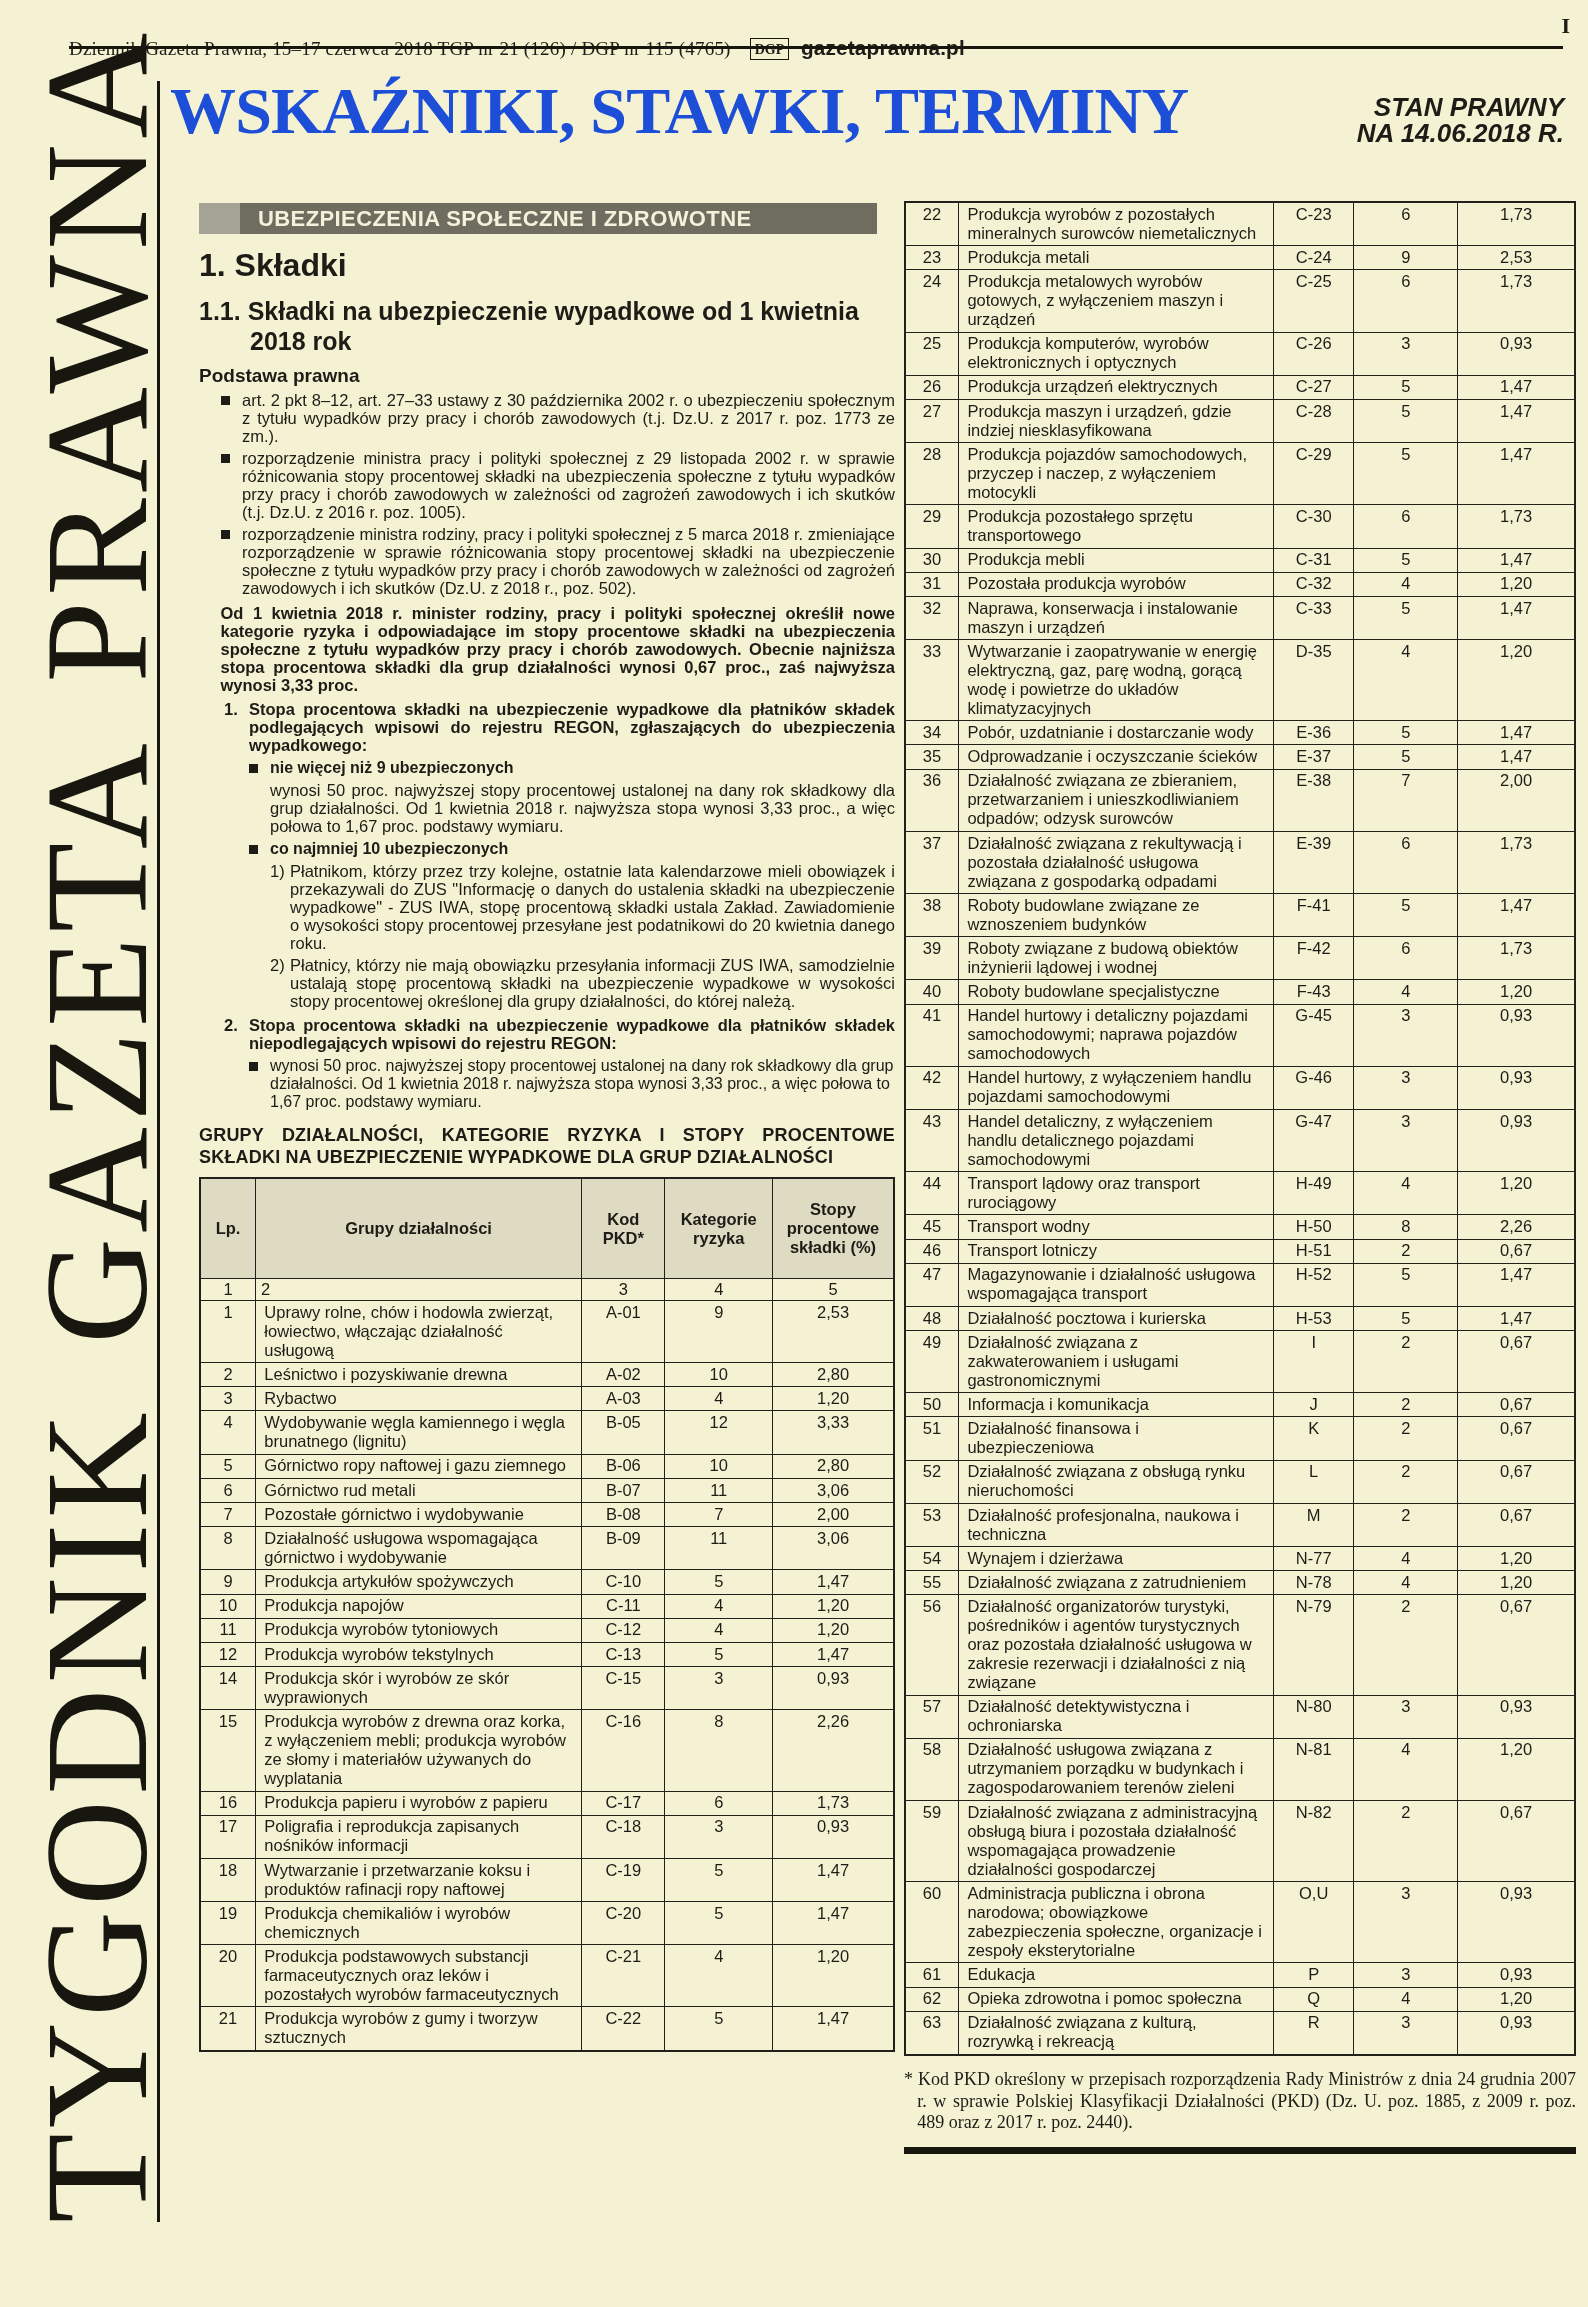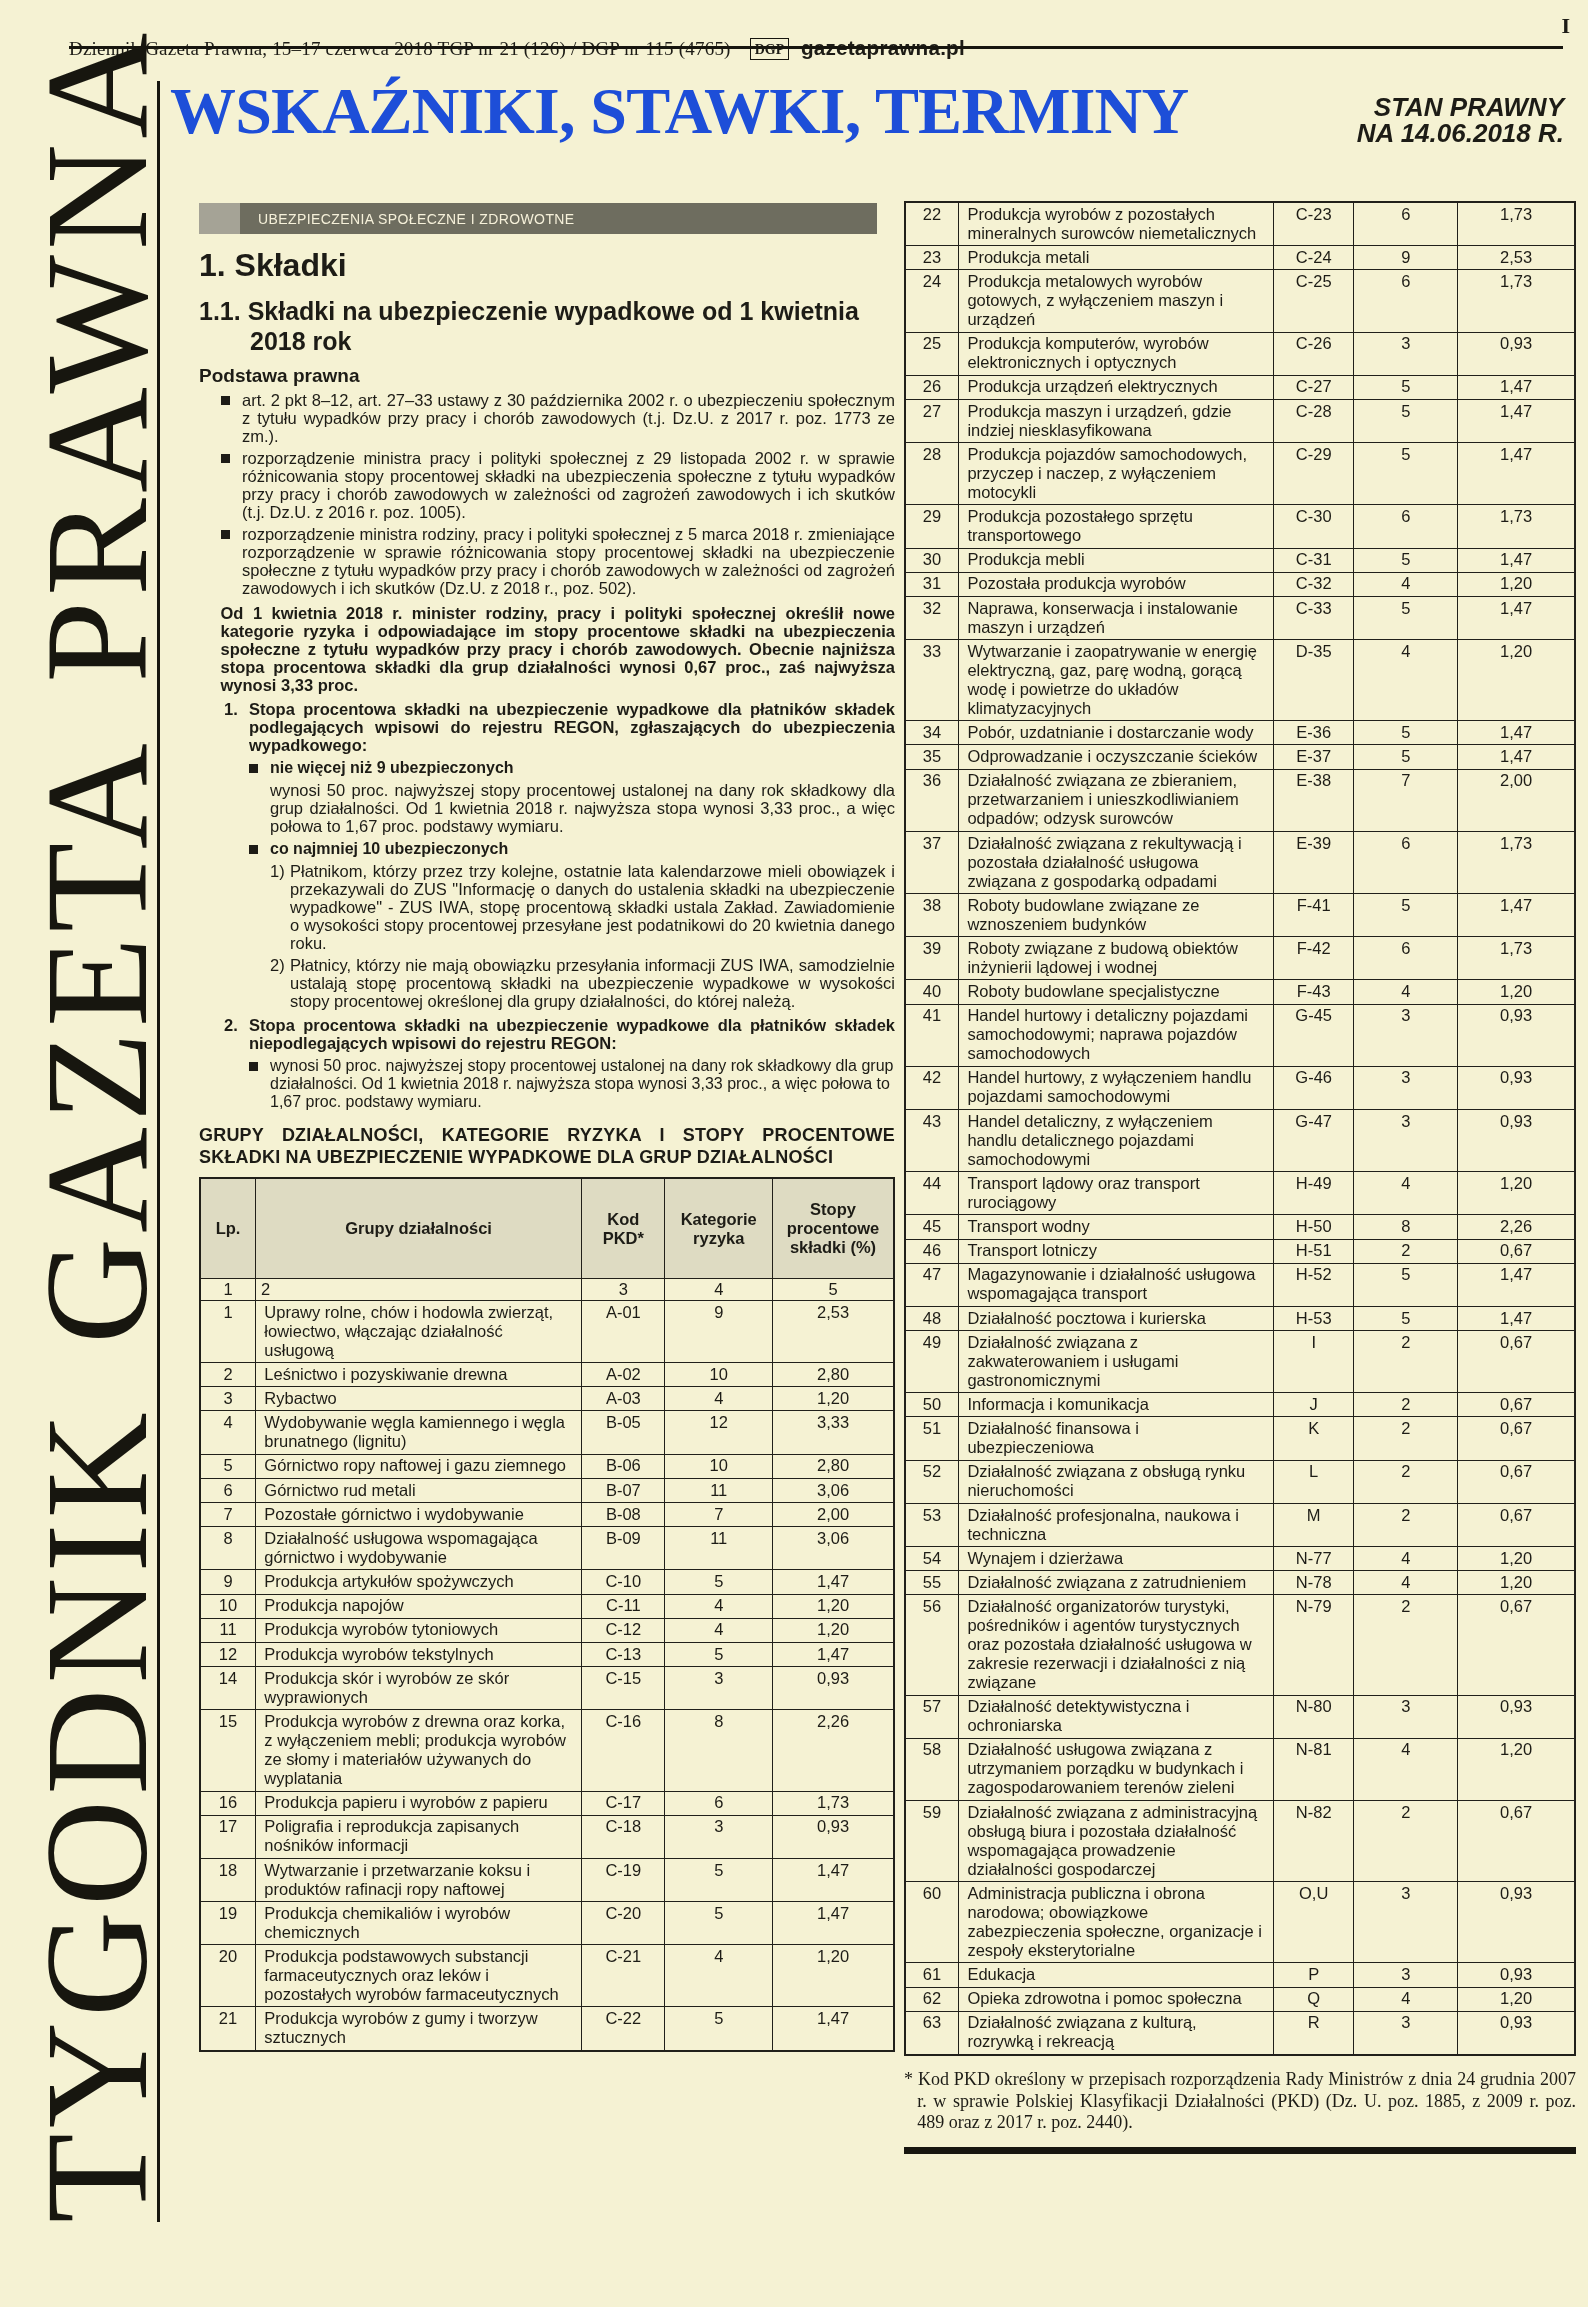--- a/index.html
+++ b/index.html
@@ -30,21 +30,21 @@
   .main-title{position:absolute;left:170px;top:71px;width:1158px;
     font-family:"Liberation Serif",serif;font-weight:bold;font-size:66px;line-height:79px;letter-spacing:-0.8px;color:#1d4ed8;}
   .legal-state{position:absolute;left:1324px;top:94px;width:240px;text-align:right;
     font-weight:bold;font-size:26px;line-height:26px;font-style:italic;}
   
   .col-left{position:absolute;left:199px;top:203px;width:696px;}
   .col-right{position:absolute;left:904px;top:201px;width:672px;}
   
   .section-bar{display:flex;align-items:stretch;height:31px;background:#6e6d5f;width:678px;}
   .section-bar .bar-box{width:41px;background:#a5a396;}
-  .section-bar .bar-label{color:#f6f1da;font-weight:normal;font-size:14px;letter-spacing:0.4px;
+  .section-bar .bar-label{color:#f6f1da;font-weight:bold;font-size:22px;letter-spacing:0.4px;
     display:flex;align-items:center;padding-left:18px;}
   h1.skladki{font-size:32px;line-height:36px;margin:13.2px 0 0 0;font-weight:bold;}
   h2.sub{font-size:25px;line-height:30px;margin:13.2px 0 0 0;font-weight:bold;padding-left:51px;text-indent:-51px;}
   .basis-label{font-weight:bold;font-size:19px;margin-top:8.3px;}
   .bullet{position:relative;padding-left:43px;margin-top:4.1px;font-size:16.5px;line-height:18px;text-align:justify;}
   .bullet .sq{position:absolute;left:21.5px;top:5px;width:9px;height:9px;background:#1d1c16;}
   .intro-bold{font-weight:bold;font-size:16.5px;line-height:18px;text-align:justify;margin-top:7.4px;padding-left:21.5px;}
   .hang{position:relative;padding-left:50px;margin-top:5.8px;font-weight:bold;font-size:16.5px;line-height:18px;text-align:justify;}
   .hang .mark{position:absolute;left:25px;}
   .subbullet{position:relative;padding-left:71px;margin-top:5px;font-weight:bold;font-size:16px;line-height:18px;}

